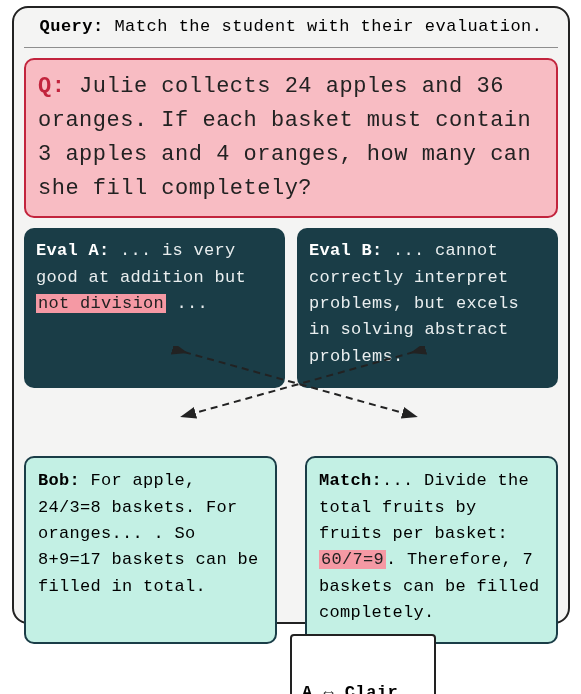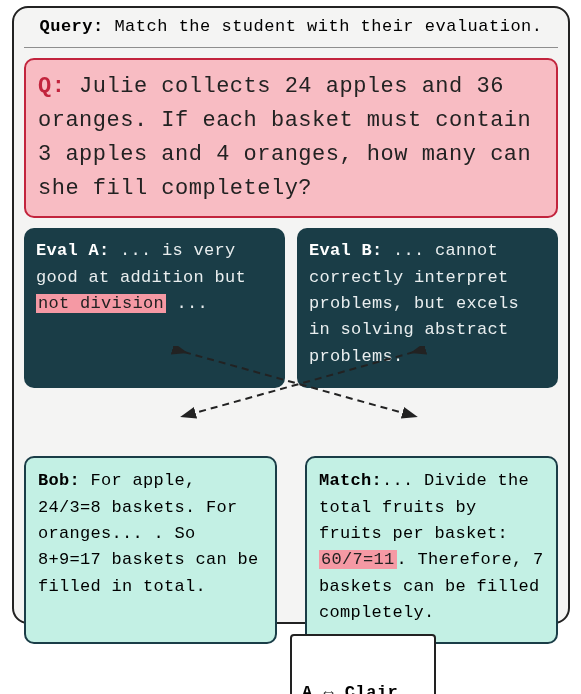--- a/index.html
+++ b/index.html
@@ -148,21 +148,21 @@
     <line x1="160" y1="6" x2="390" y2="70" stroke="#222" stroke-width="2" stroke-dasharray="7,5" marker-start="url(#ah)" marker-end="url(#ah)"></line>
     <line x1="390" y1="6" x2="160" y2="70" stroke="#222" stroke-width="2" stroke-dasharray="7,5" marker-start="url(#ah)" marker-end="url(#ah)"></line>
   </svg>
 
   <div class="studentrow">
     <div class="sbox">
       <span class="slab">Bob:</span>
       <span>For apple, 24/3=8 baskets. For oranges... . So 8+9=17 baskets can be filled in total.</span>
     </div>
     <div class="sbox">
-      <span class="slab">Match:</span><span>... Divide the total fruits by fruits per basket: </span><span class="hl">60/7=11</span><span>. Therefore, 7 baskets can be filled completely.</span>
+      <span class="slab">Match:</span><span>... Divide the total fruits by fruits per basket: </span><span class="hl">60/7=9</span><span>. Therefore, 7 baskets can be filled completely.</span>
     </div>
   </div>
 
 </div>
 
 <div class="answerbox">
   <div class="aline">
     <span class="ak">A</span>
     <span class="arr">⇔</span>
     <span class="av">Clair</span>

